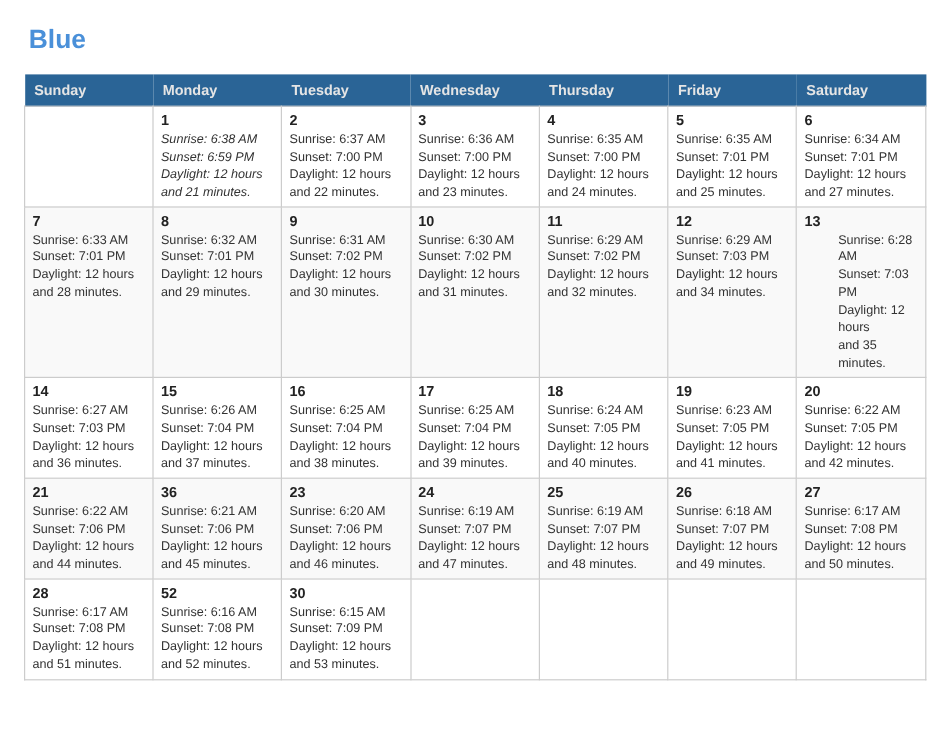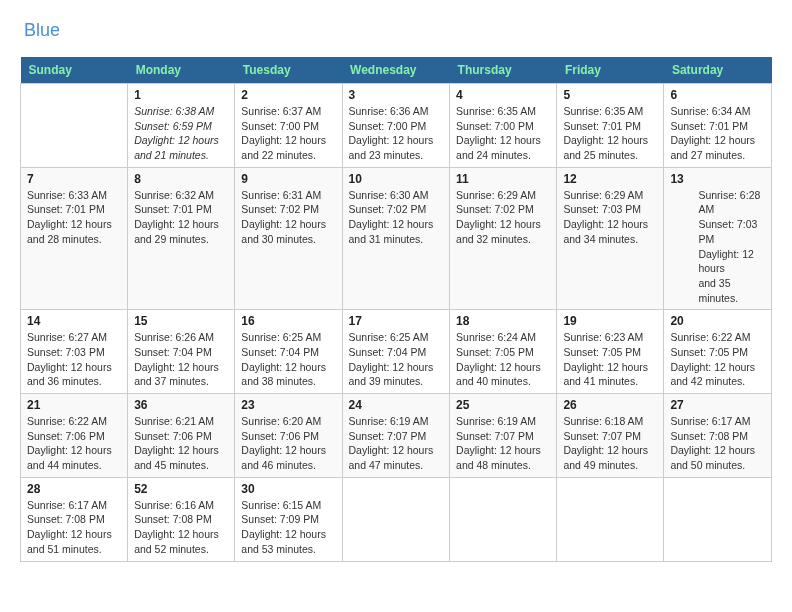--- a/index.html
+++ b/index.html
@@ -47,21 +47,21 @@
       font-size: 16px;
       color: #555;
     }
     .calendar {
       width: 100%;
       border-collapse: collapse;
       font-size: 11px;
     }
     .calendar th {
       background: #2a6496;
-      color: #86efac;
+      color: #e5e5e5;
       text-align: left;
       padding: 6px 8px;
       font-size: 12px;
       font-weight: bold;
     }
     .calendar td {
       border: 1px solid #ccc;
       vertical-align: top;
       padding: 4px 6px;
       width: 108px;
@@ -85,21 +85,21 @@
     .empty-cell {
       background: #fff !important;
     }
   </style>
 </head>
 <body>
 
 <div class="header">
   <div class="logo">
     <div style="margin-left:4px;">
-      <span class="logo-text" style="color:#4a90d9;font-size:18px;font-weight:normal;">Blue</span>
+      <span class="logo-text" style="color:#4a90d9;font-size:22px;font-weight:bold;">Blue</span>
     </div>
   </div>
   <div class="title-block">
     <div class="month-title"></div>
     <div class="location-title"></div>
   </div>
 </div>
 
 <table class="calendar">
   <thead>

